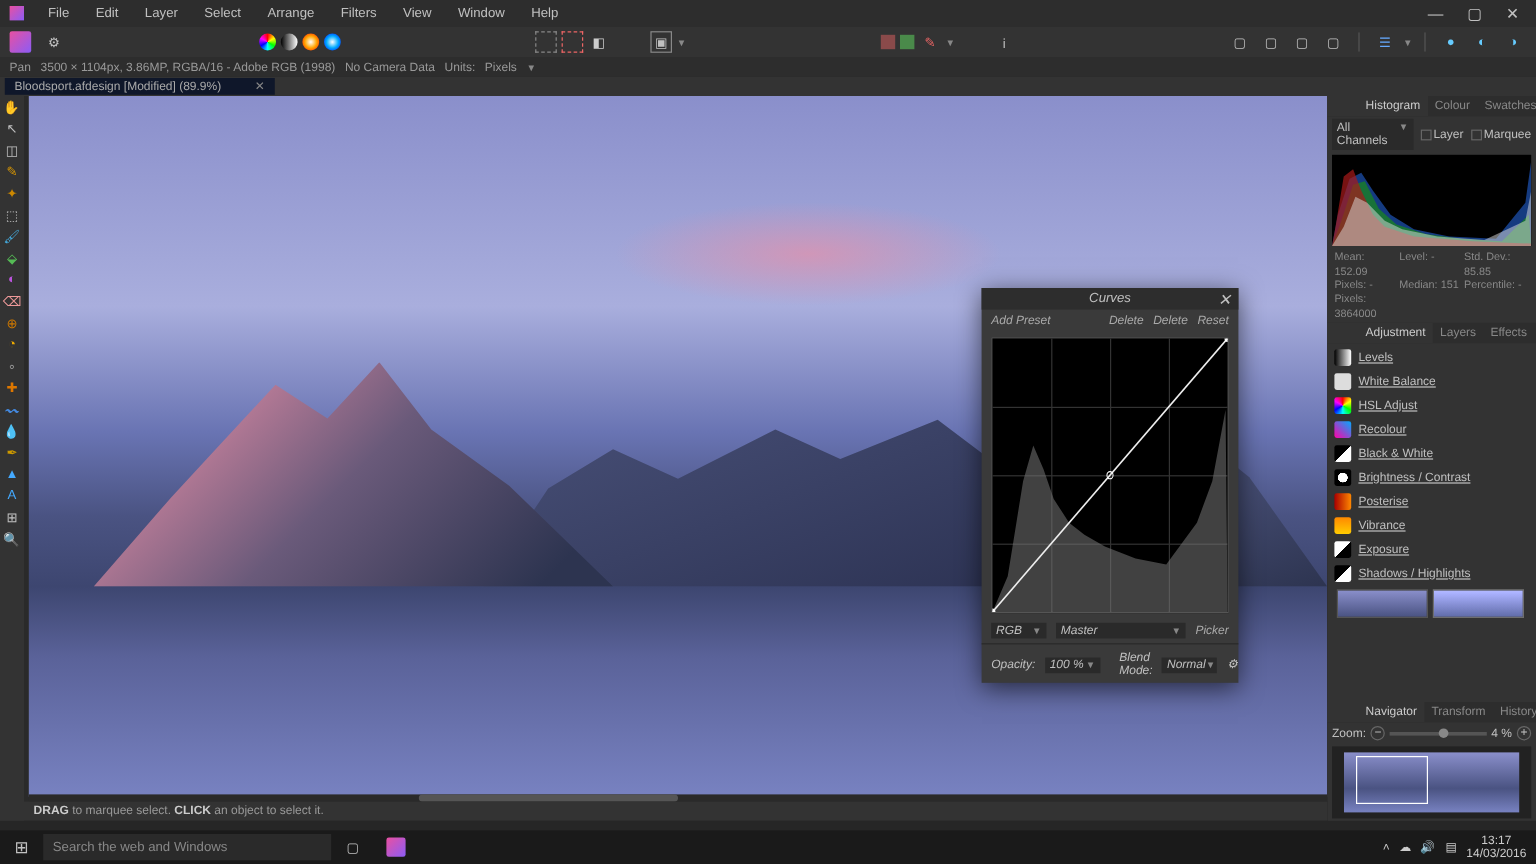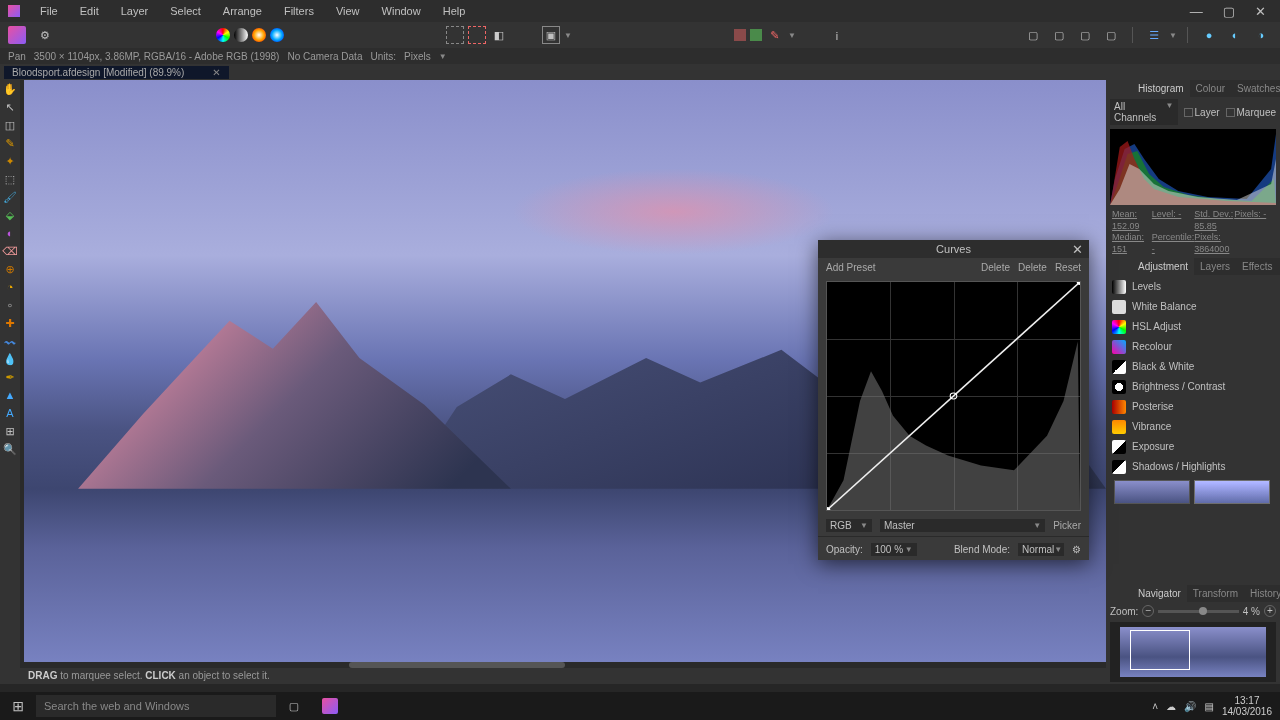--- a/index.html
+++ b/index.html
@@ -39,36 +39,36 @@
 .rightpanel { width: 174px; background:#333; display:flex; flex-direction:column; }
 .panel-tabs { display:flex; background:#2d2d2d; font-size:10px; }
 .panel-tabs .pt { padding:3px 6px; color:#888; }
 .panel-tabs .pt.active { color:#ccc; background:#333;padding-left:32px; }
 .hist-ctrl { display:flex; align-items:center; padding:2px 4px; font-size:10px; gap:6px; }
 .hist-ctrl .combo { flex:1; background:#2a2a2a; padding:2px 4px; display:flex; justify-content:space-between; }
 .hist-ctrl .chk { display:flex; align-items:center; gap:2px; }
 .hist-ctrl .chk .box { width:9px; height:9px; border:1px solid #666; }
 .histogram { height:76px; margin:2px 4px; background:#000; position:relative; overflow:hidden; }
 .histogram svg { width:100%; height:100%; }
-.hist-stats { padding:2px 6px; font-size:9px; color:#888; line-height:1.3; display:grid; grid-template-columns:1fr 1fr 1fr 1fr;text-decoration:underline; }
+.hist-stats { padding:2px 6px; font-size:9px; color:#888; line-height:1.3; display:grid; grid-template-columns:1fr 1fr 1fr; }
 .adj-list { flex:1; overflow:auto; padding:2px 4px; }
-.adj-item { display:flex; align-items:center; gap:6px; padding:3px 2px; font-size:10px; }
+.adj-item { display:flex; align-items:center; gap:6px; padding:3px 2px; font-size:10px;text-decoration:underline; }
 .adj-item .ic { width:14px; height:14px; flex-shrink:0; border-radius:2px; }
 .presets { display:flex; gap:4px; padding:3px 4px; flex-wrap:wrap; }
 .preset { width:76px; }
 .preset .th { height:24px; background:linear-gradient(180deg,#8a8fcb,#4a5382); border:1px solid #555; }
 .preset .lbl { text-align:center; font-size:9px; color:#888; padding-top:2px; }
 .nav-ctrl { display:flex; align-items:center; gap:4px; padding:3px 4px; font-size:10px; }
 .nav-ctrl .slider { flex:1; height:3px; background:#555; position:relative; }
 .nav-ctrl .slider .sh { position:absolute; top:-3px; left:50%; width:8px; height:8px; background:#888; border-radius:50%; }
 .navbox { height:60px; margin:2px 4px; background:#222; position:relative; }
 .navthumb { position:absolute; left:10px; top:5px; right:10px; bottom:5px; background:linear-gradient(180deg,#8a8fcb 0%,#4a5382 60%,#7882c1 100%); }
 .navview { position:absolute; left:20px; top:8px; width:60px; height:40px; border:1px solid #fff; }
 
-.curves { position:absolute; left:818px; top:240px; width:271px; background:#3a3a3a; box-shadow:0 4px 20px rgba(0,0,0,.6); z-index:50; }
+.curves { position:absolute; left:818px; top:240px; width:214px; background:#3a3a3a; box-shadow:0 4px 20px rgba(0,0,0,.6); z-index:50;font-style:italic; }
 .curves .title { background:#2d2d2d; text-align:center; padding:3px; font-size:11px; position:relative; }
 .curves .title .cx { position:absolute; right:6px; top:2px; font-size:13px; }
 .curves .row { display:flex; align-items:center; padding:4px 8px; font-size:10px; gap:8px; }
 .curves .row .sp { flex:1; }
 .curves .link { color:#aaa; cursor:default; }
 .curves .graph { margin:4px 8px; height:230px; background:#000; border:1px solid #555; position:relative; }
 .curves .graph .grid { position:absolute; border-right:1px solid #333; border-bottom:1px solid #333; }
 .curves .graph svg { position:absolute; inset:0; width:100%; height:100%; }
 .curves .combo { background:#2a2a2a; padding:1px 4px; display:flex; align-items:center; justify-content:space-between; min-width:46px; font-size:10px; }
 .taskbar { position:absolute; bottom:0; left:0; right:0; height:28px; background:#1a1a1a; display:flex; align-items:center; }

